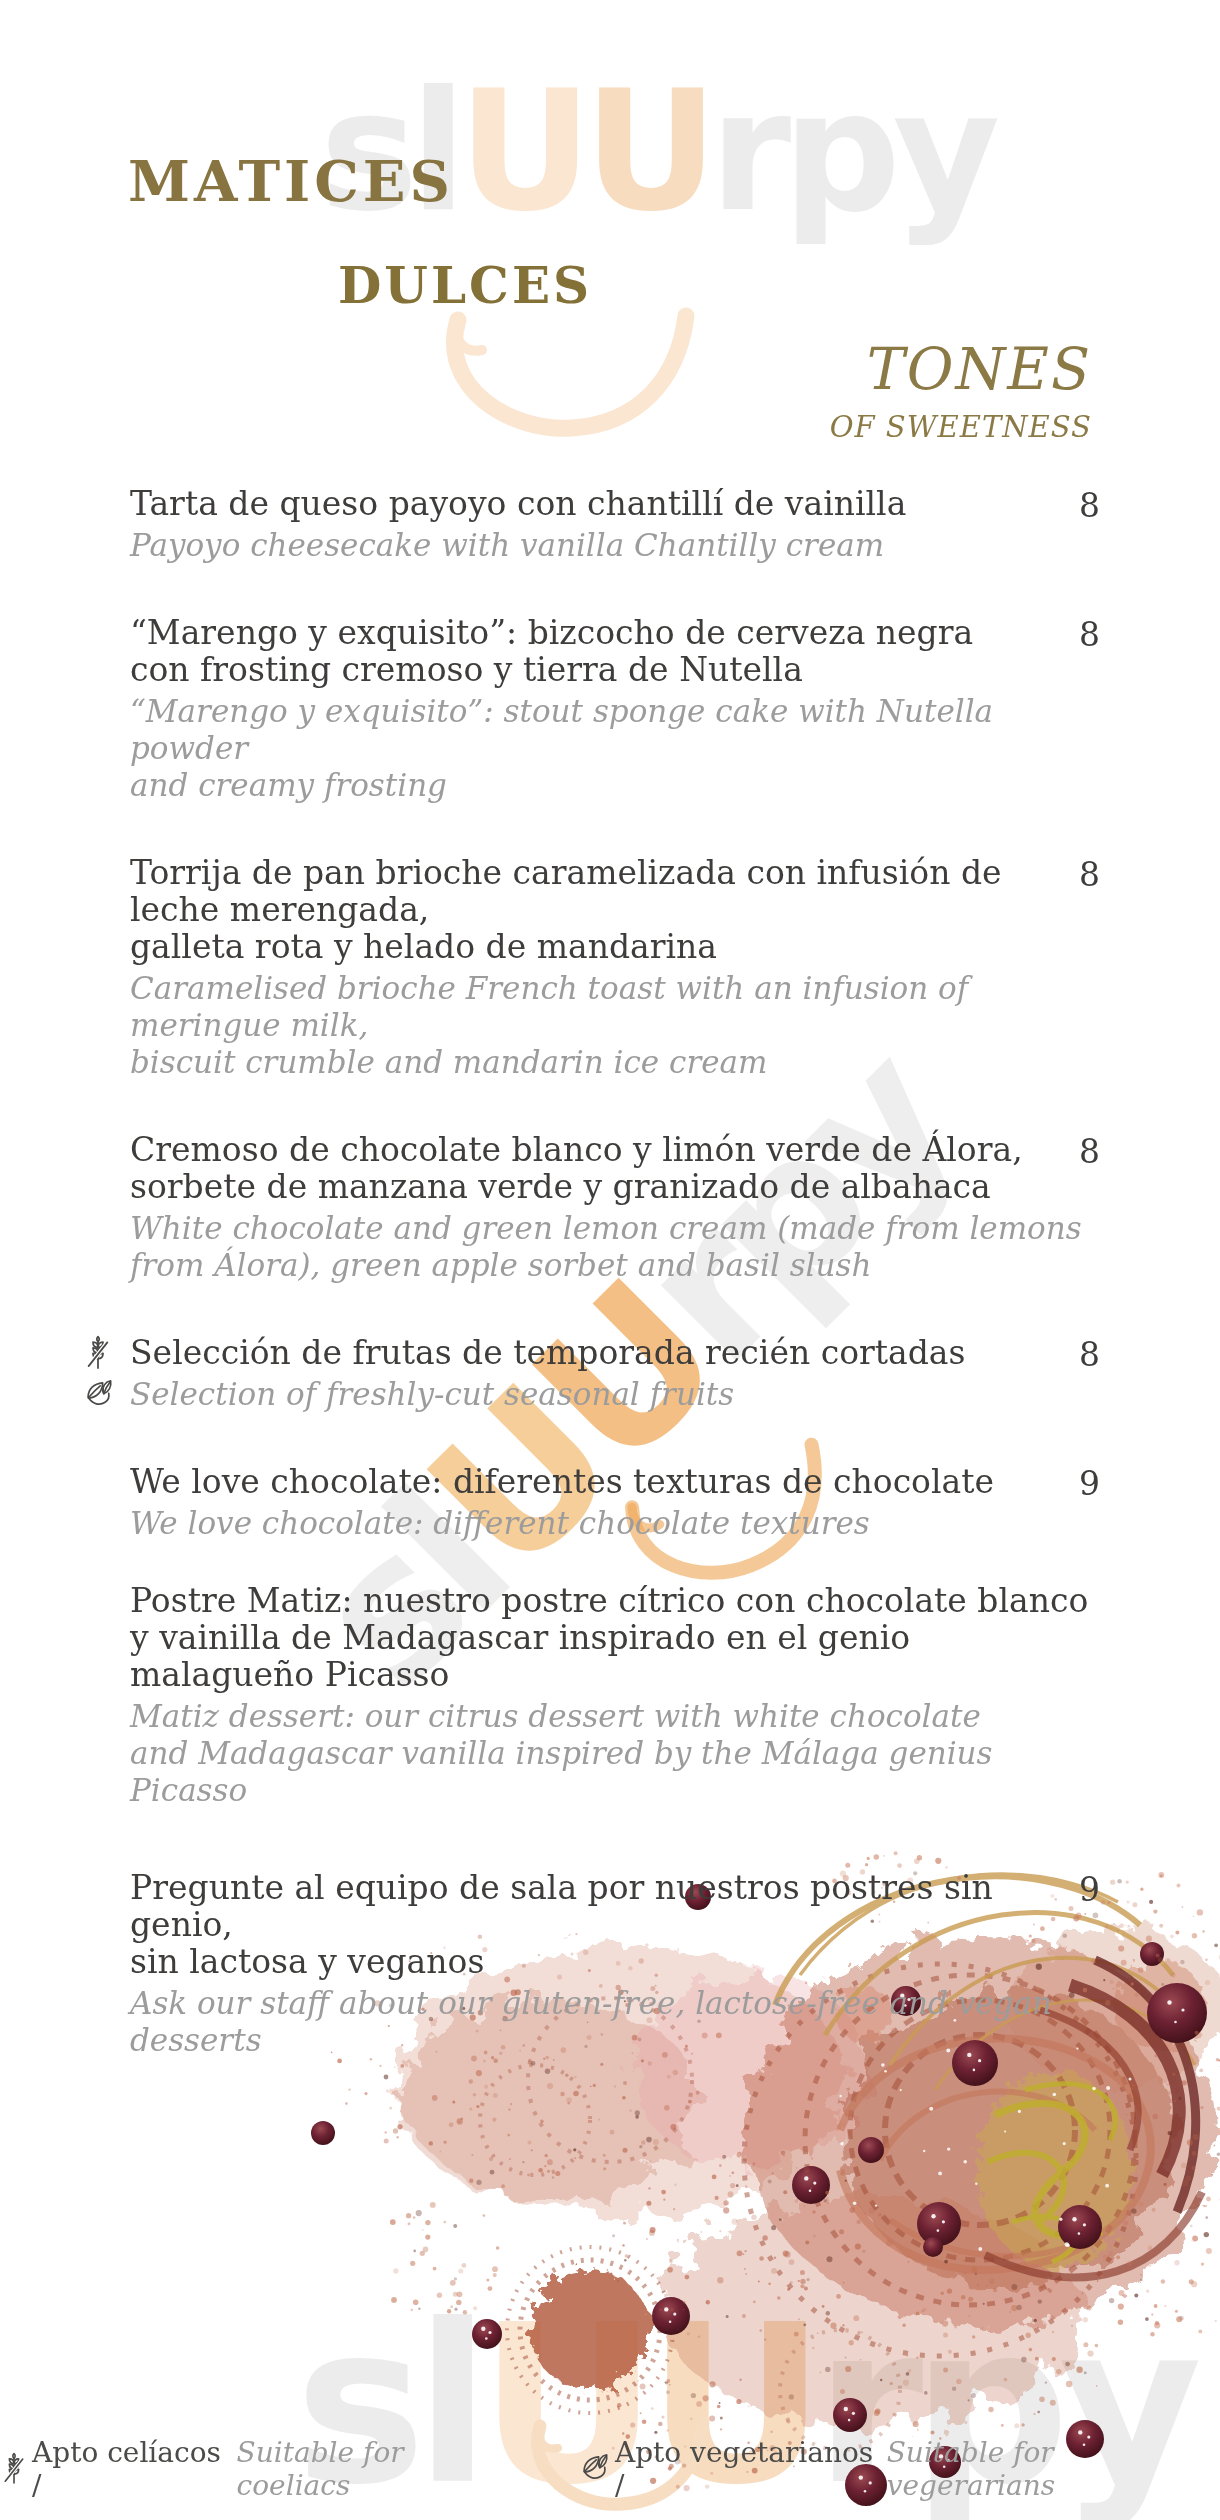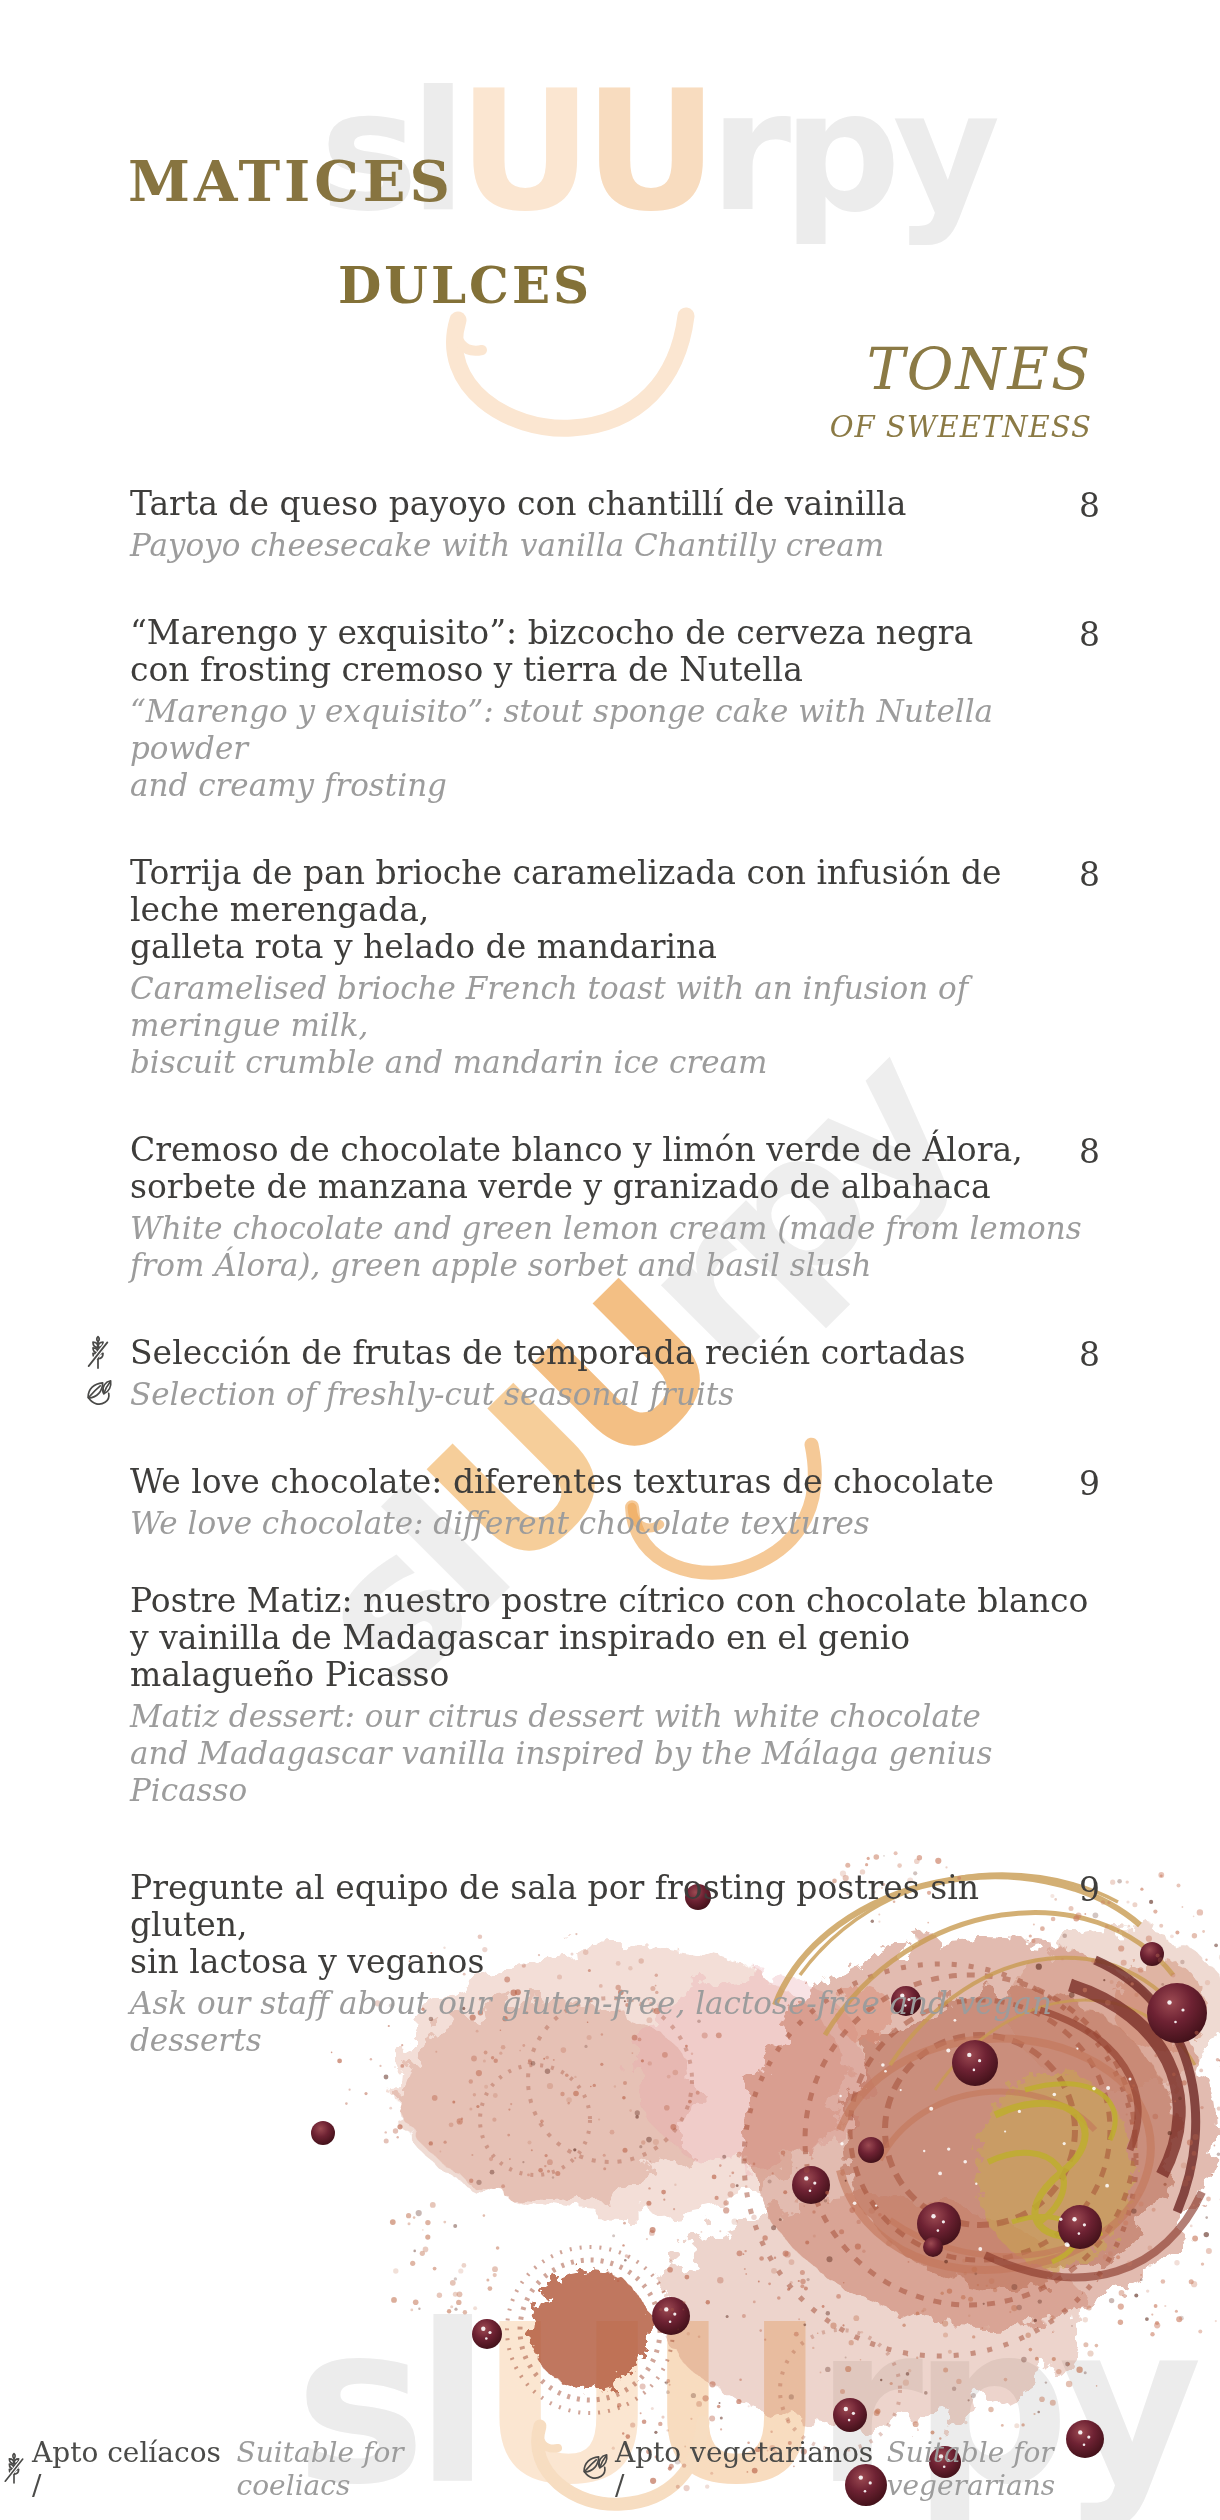--- a/index.html
+++ b/index.html
@@ -1006,21 +1006,21 @@
       <div class="en">
           <div class="line">Matiz dessert: our citrus dessert with white chocolate</div>
           <div class="line">and Madagascar vanilla inspired by the Málaga genius Picasso</div>
         </div>
 
     </div>
 
     <div class="item">
 
       <div class="es">
-          <div class="line">Pregunte al equipo de sala por frosting postres sin gluten,</div>
+          <div class="line">Pregunte al equipo de sala por nuestros postres sin genio,</div>
           <div class="line">sin lactosa y veganos</div>
         </div>
       <div class="en">
           <div class="line">Ask our staff about our gluten-free, lactose-free and vegan desserts</div>
         </div>
       <div class="price">9</div>
     </div>
   </div>
 
   <div class="legend">

